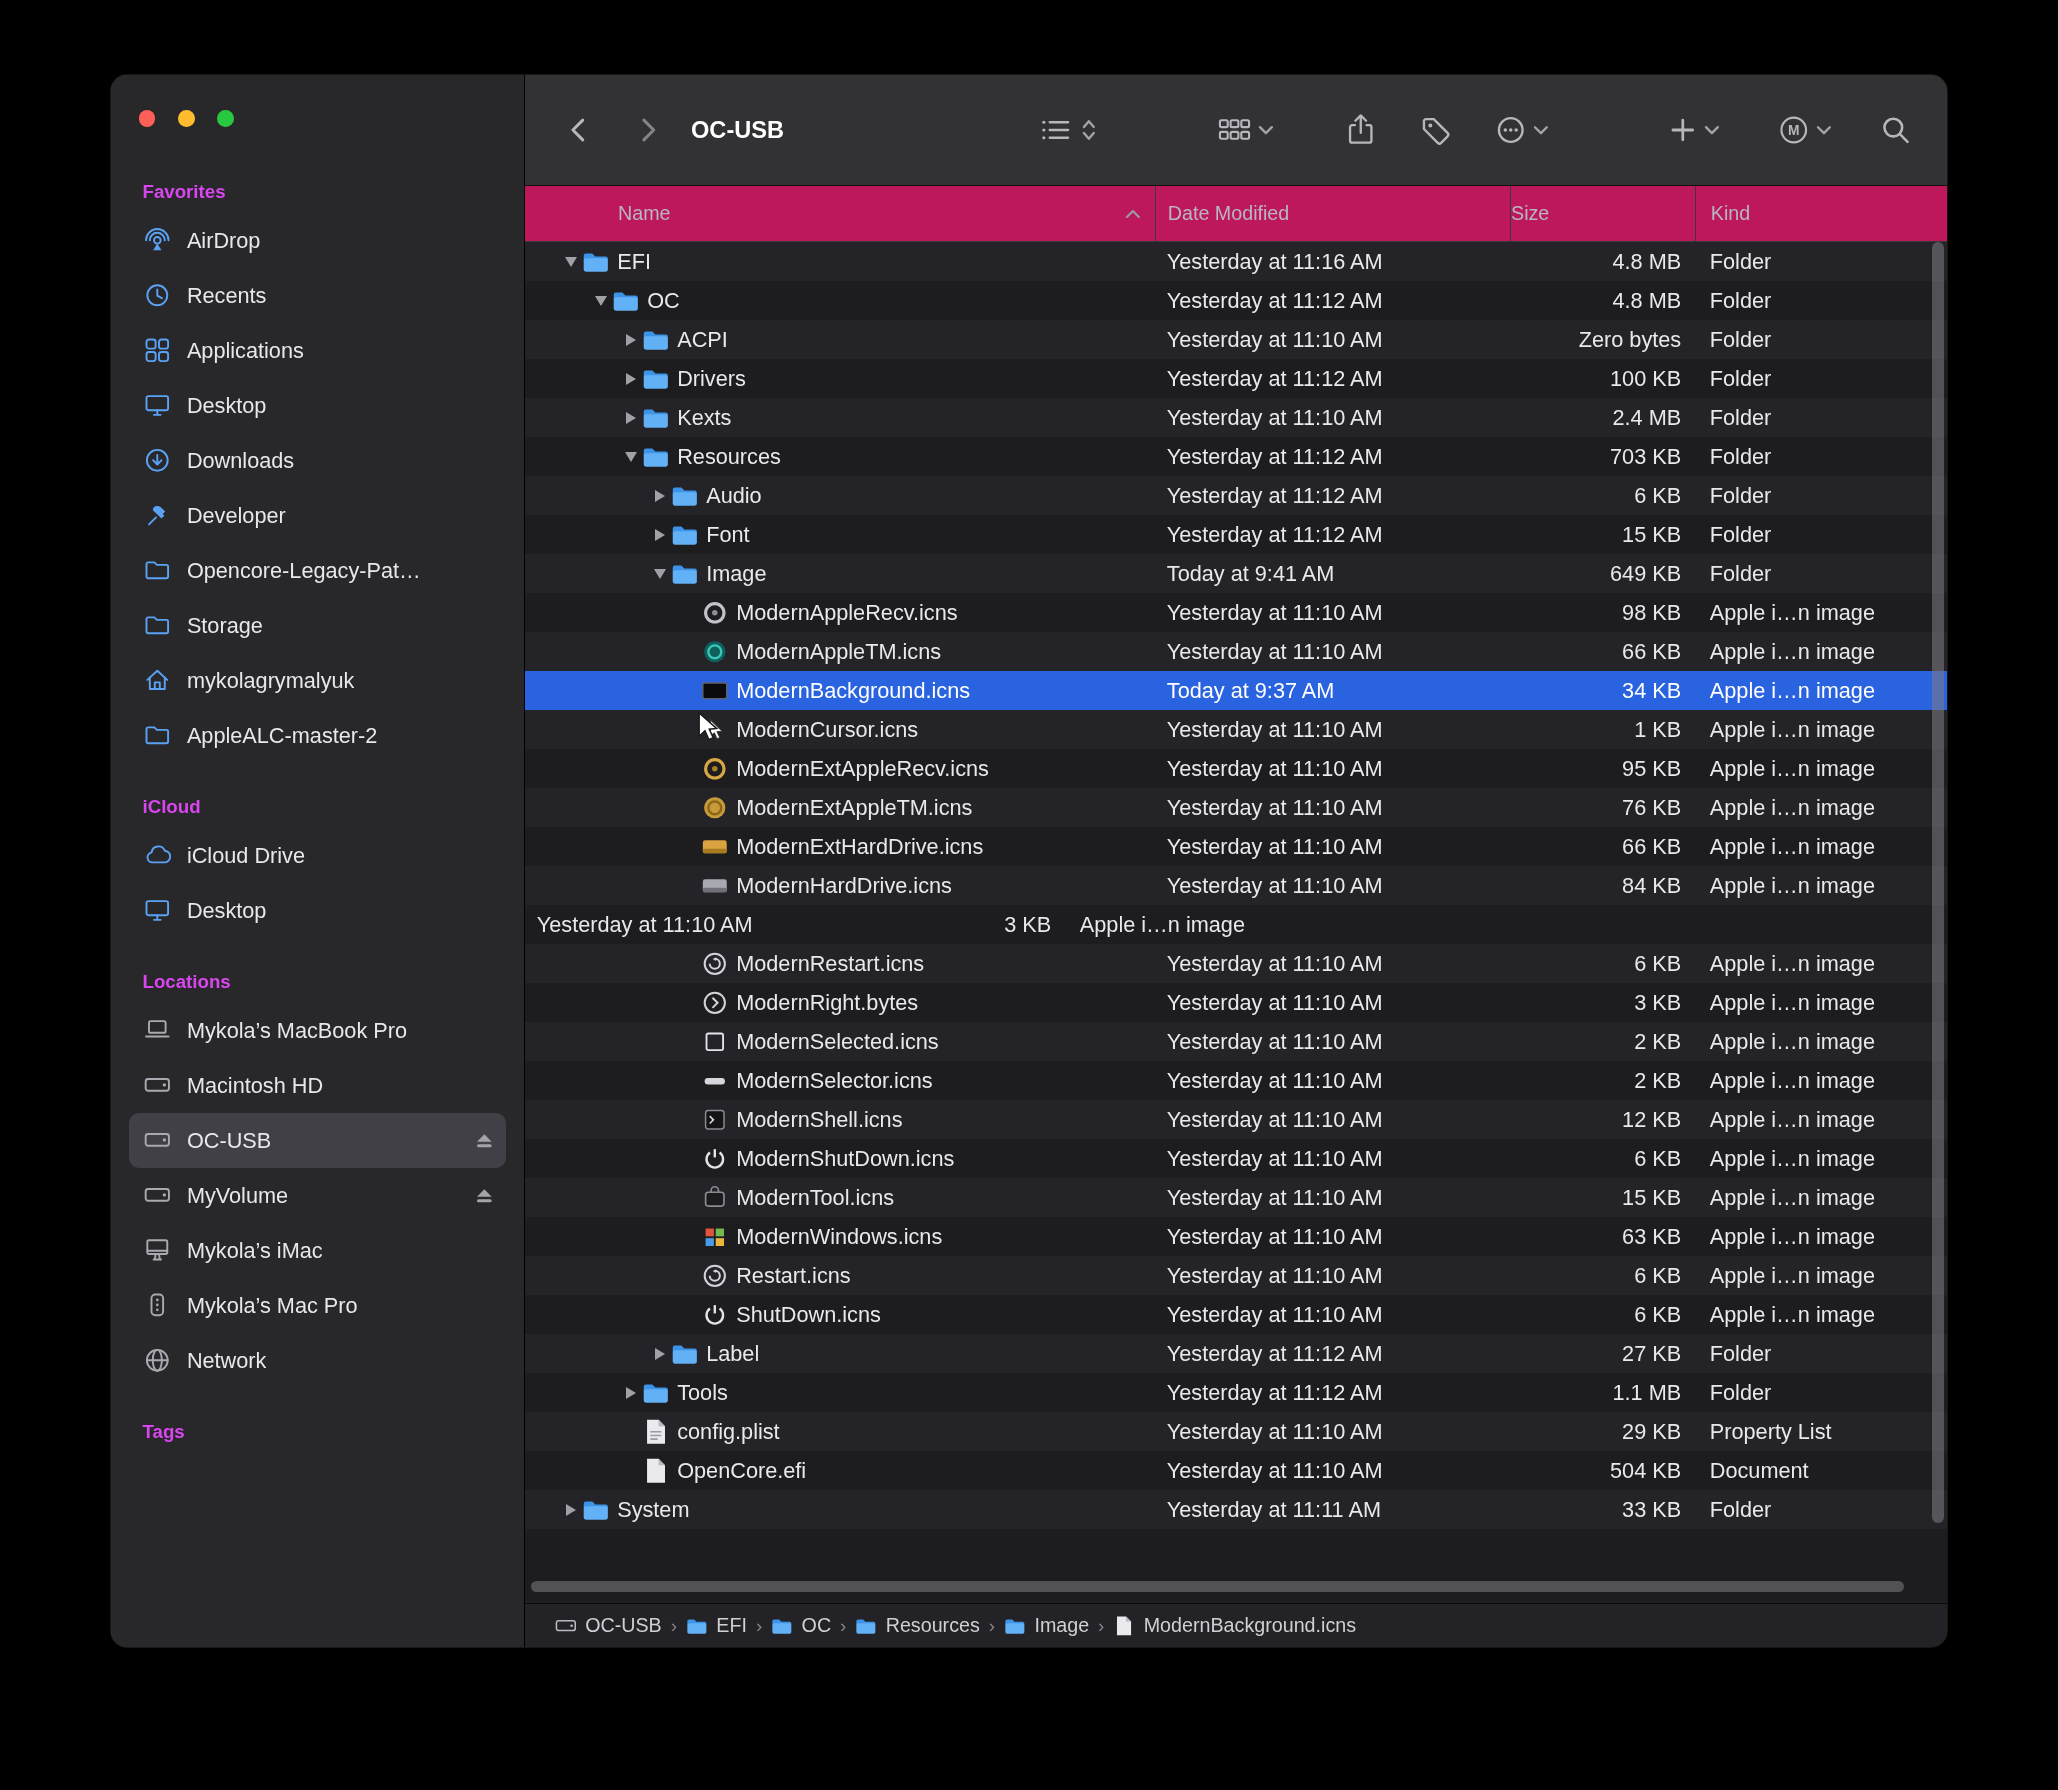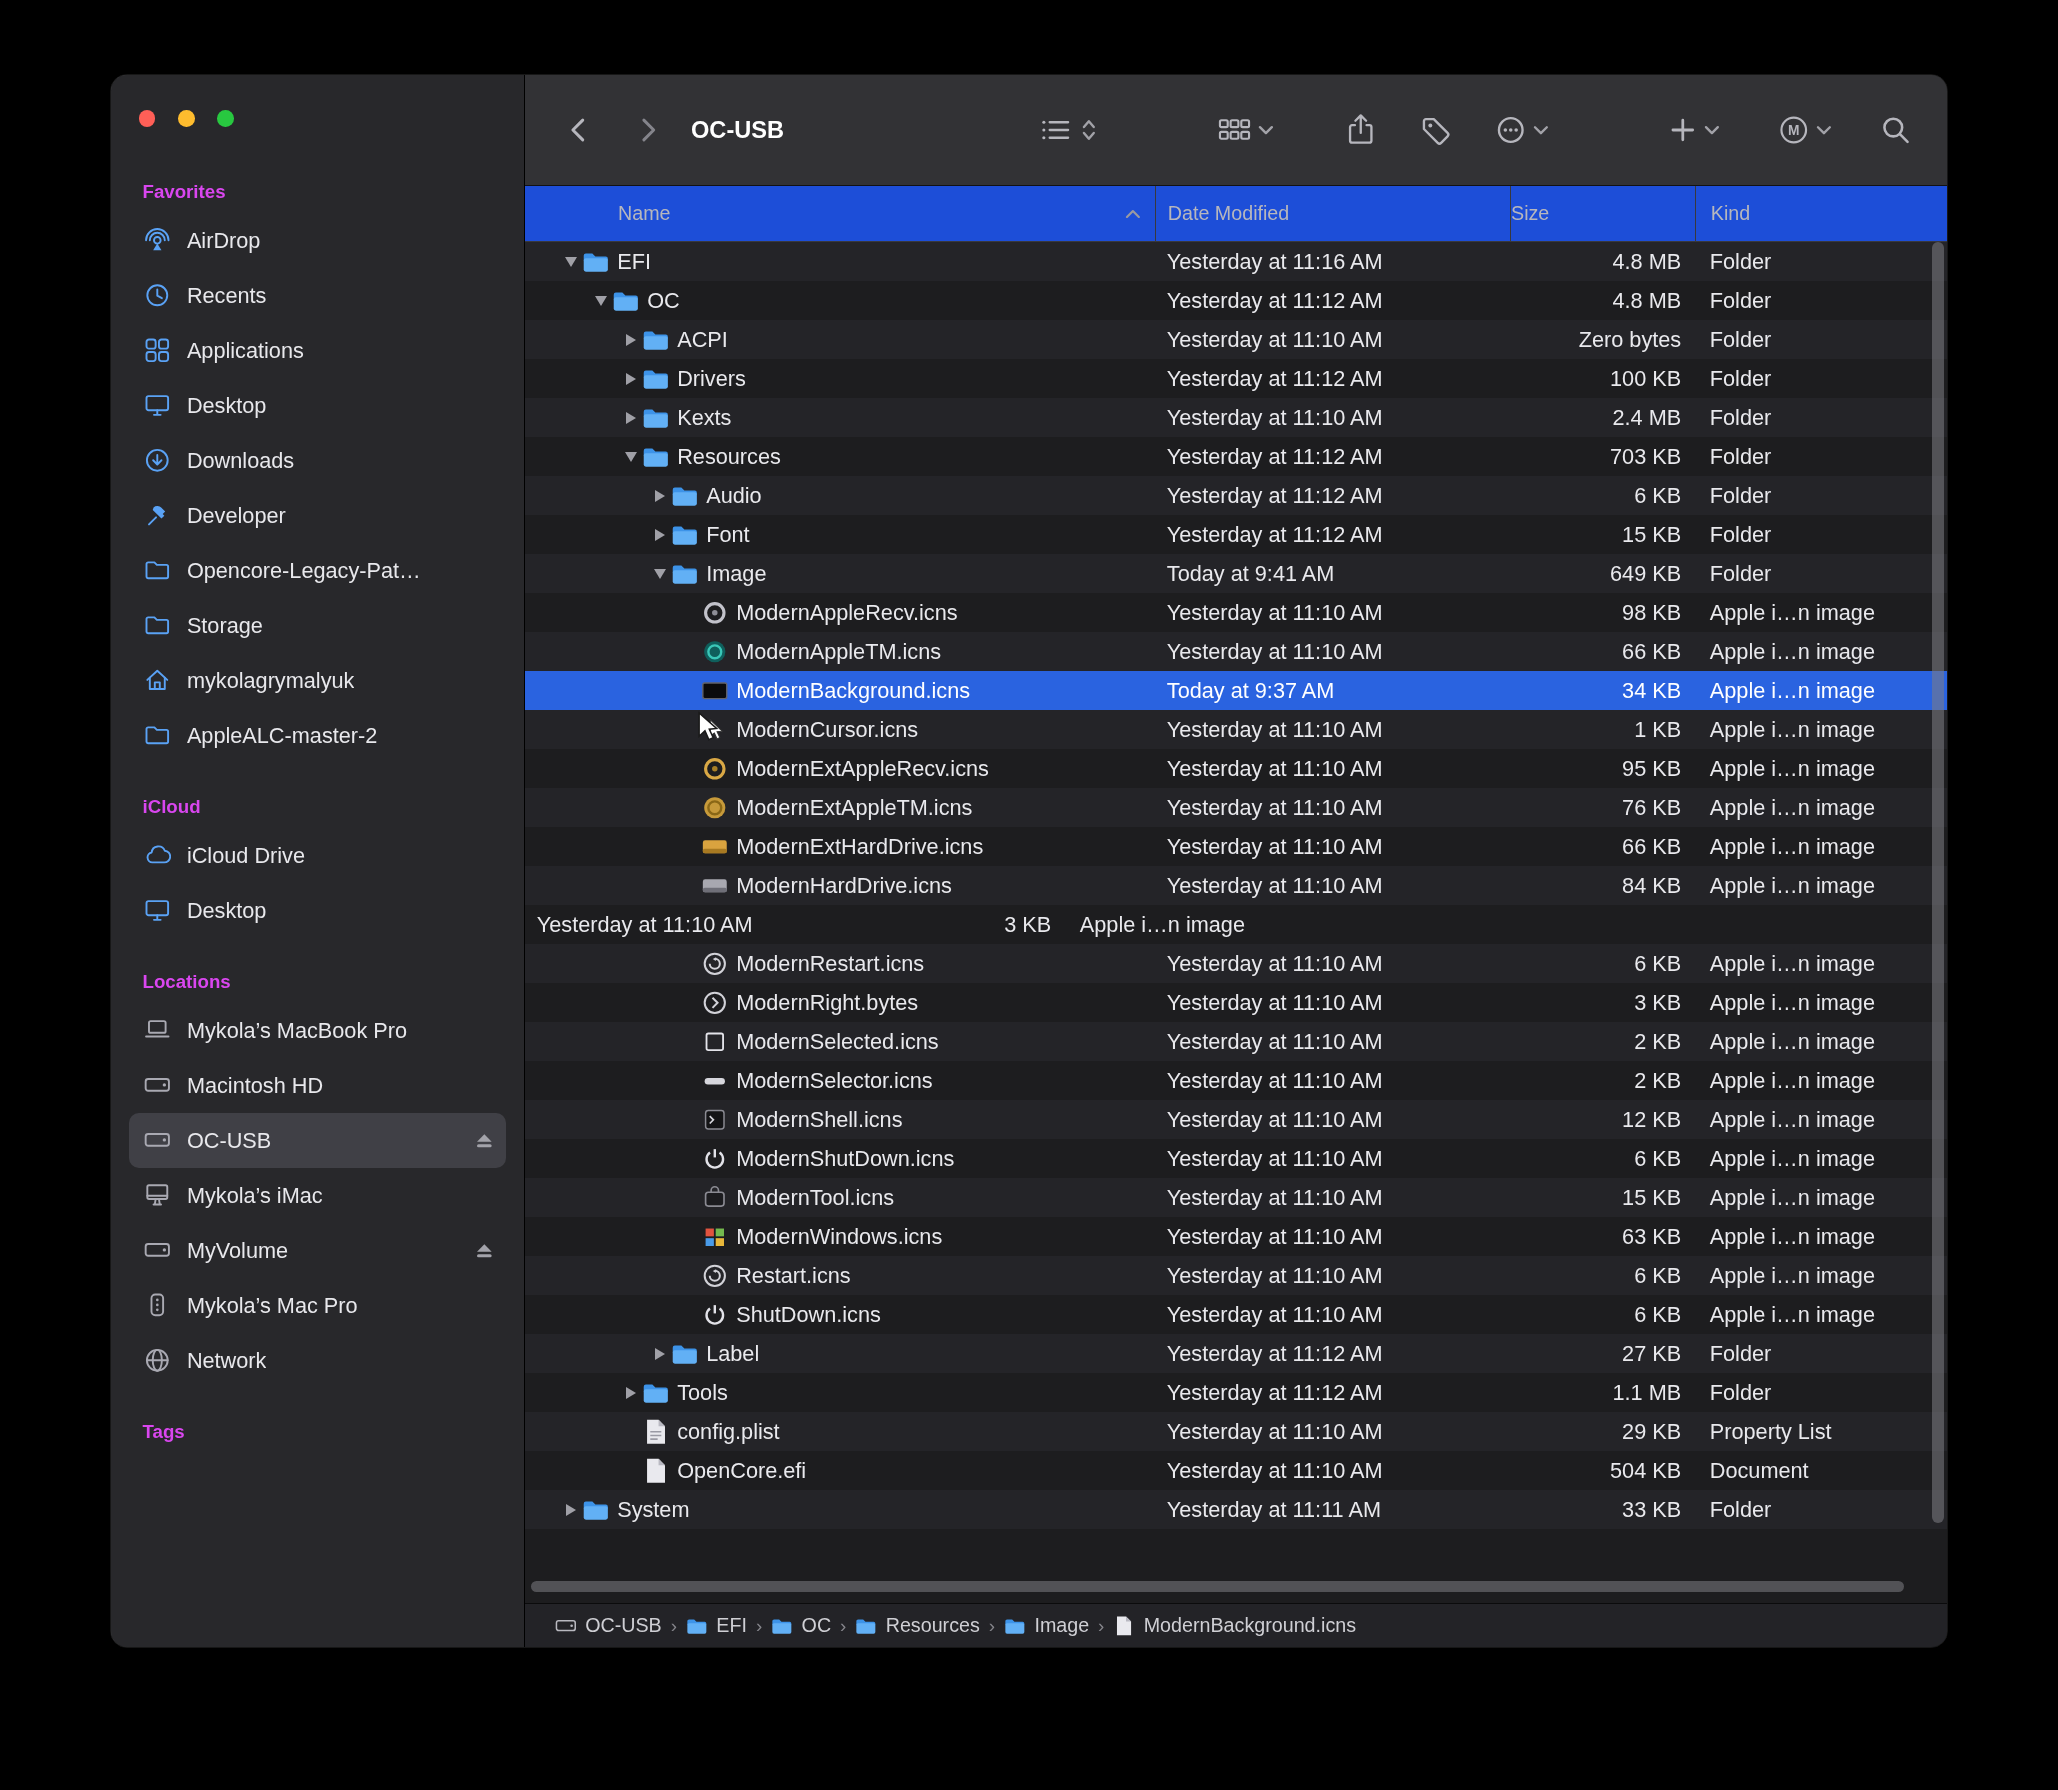--- a/index.html
+++ b/index.html
@@ -28,21 +28,21 @@
   .sb-eject svg{width:20.7px;height:18.7px;}
   
   .main{flex:1;display:flex;flex-direction:column;position:relative;background:#1d1d1f;min-width:0;}
   .toolbar{height:110px;flex:none;background:#323235;border-bottom:1px solid #121214;position:relative;}
   .tb-btn{position:absolute;top:50%;transform:translateY(-50%);color:#b6b6bd;display:flex;align-items:center;gap:6.9px;}
   .tb-btn svg{display:block;}
   .tb-title{position:absolute;left:166px;top:50%;transform:translateY(-50%);
             font-size:23.6px;font-weight:700;color:#fff;}
   .chev-mini{opacity:.85;}
   
-  .cols-header{height:55px;flex:none;display:flex;align-items:center;background:#1d4ed8;
+  .cols-header{height:55px;flex:none;display:flex;align-items:center;background:#be185d;
                border-bottom:1px solid #38383d;font-size:19.7px;color:#b7b7bd;}
   .col{box-sizing:border-box;height:100%;display:flex;align-items:center;position:relative;}
   .col+.col{border-left:1px solid #38383d;}
   .c-name{width:630px;padding-left:93px;}
   .c-date{width:355px;padding-left:11.8px;}
   .c-size{width:185px;padding-right:13.8px;}
   .c-kind{flex:1;padding-left:14.8px;}
   .sort-chev{position:absolute;right:13.8px;top:50%;transform:translateY(-50%);color:#9a9aa1;display:flex;}
   
   .rows{flex:1;position:relative;overflow:hidden;}
@@ -235,41 +235,41 @@
               <span class="sb-eject">
                 <svg viewBox="0 0 24 20">
                   <path d="M3.5 11.5 L12 3 L20.5 11.5 z" fill="currentColor"></path>
                   <rect x="3.5" y="14.5" width="17" height="3.6" rx="1.8" fill="currentColor"></rect>
                 </svg>
               </span>
             </div>
             <div class="sb-item">
               <span class="sb-icon gray">
                 <svg viewBox="0 0 32 32" fill="none" stroke="currentColor" stroke-width="2.3" stroke-linecap="round" stroke-linejoin="round">
-                  <rect x="4" y="4" width="24" height="16.5" rx="2"></rect>
-                  <path d="M4 16.5 h24"></path>
-                  <path d="M11.5 27 h9 M14 20.5 l-1 6.5 M18 20.5 l1 6.5"></path>
-                </svg>
-              </span>
-              <span class="sb-text">Mykola’s iMac</span>
-            </div>
-            <div class="sb-item">
-              <span class="sb-icon gray">
-                <svg viewBox="0 0 32 32" fill="none" stroke="currentColor" stroke-width="2.3" stroke-linecap="round" stroke-linejoin="round">
                   <rect x="2" y="8.5" width="28" height="14" rx="3"></rect>
                   <circle cx="24.5" cy="15.5" r="2" fill="currentColor" stroke="none"></circle>
                 </svg>
               </span>
               <span class="sb-text">MyVolume</span>
               <span class="sb-eject">
                 <svg viewBox="0 0 24 20">
                   <path d="M3.5 11.5 L12 3 L20.5 11.5 z" fill="currentColor"></path>
                   <rect x="3.5" y="14.5" width="17" height="3.6" rx="1.8" fill="currentColor"></rect>
                 </svg>
               </span>
+            </div>
+            <div class="sb-item">
+              <span class="sb-icon gray">
+                <svg viewBox="0 0 32 32" fill="none" stroke="currentColor" stroke-width="2.3" stroke-linecap="round" stroke-linejoin="round">
+                  <rect x="4" y="4" width="24" height="16.5" rx="2"></rect>
+                  <path d="M4 16.5 h24"></path>
+                  <path d="M11.5 27 h9 M14 20.5 l-1 6.5 M18 20.5 l1 6.5"></path>
+                </svg>
+              </span>
+              <span class="sb-text">Mykola’s iMac</span>
             </div>
             <div class="sb-item">
               <span class="sb-icon gray">
                 <svg viewBox="0 0 32 32" fill="none" stroke="currentColor" stroke-width="2.3" stroke-linecap="round" stroke-linejoin="round">
                   <rect x="9" y="3" width="14" height="25" rx="4.5"></rect>
                   <circle cx="16" cy="9.5" r="1.6" fill="currentColor" stroke="none"></circle>
                   <circle cx="16" cy="15.5" r="1.6" fill="currentColor" stroke="none"></circle>
                   <circle cx="16" cy="21.5" r="1.6" fill="currentColor" stroke="none"></circle>
                 </svg>
               </span>

